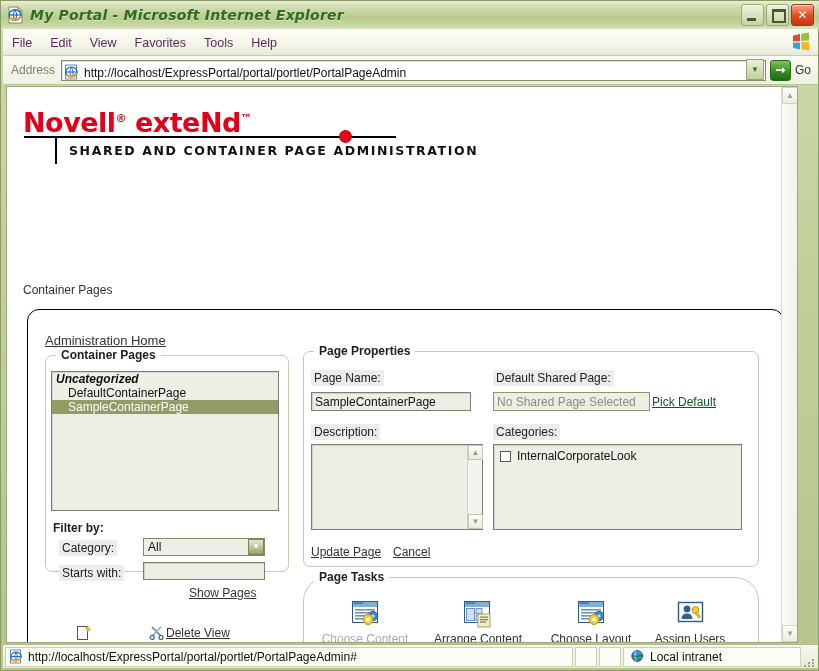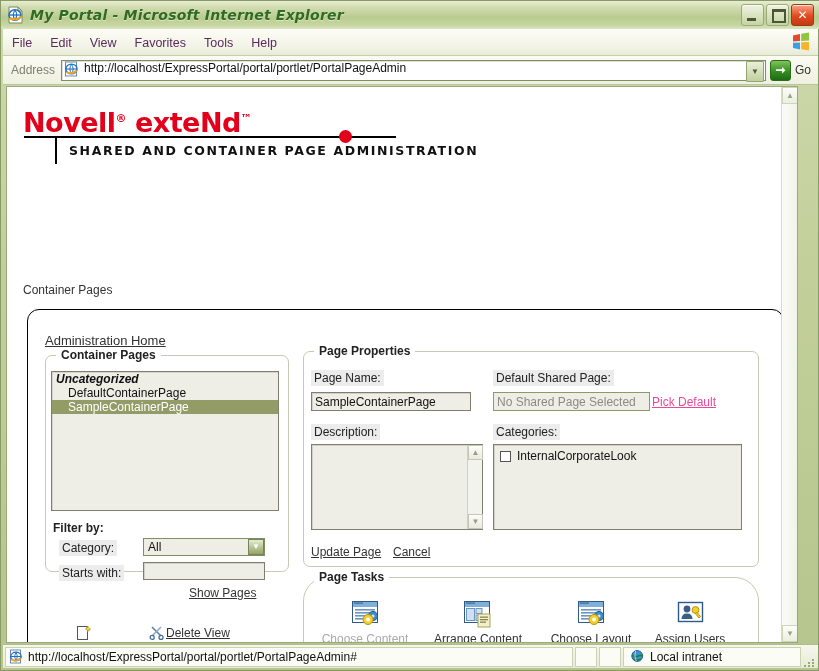--- a/index.html
+++ b/index.html
@@ -65,21 +65,21 @@
   
   #addressbar{
     position:absolute;left:2px;top:55px;width:815px;height:29px;
     background:linear-gradient(to bottom,#fbfbf3,#eef0e0);
     border-bottom:1px solid #b9c59a;
     display:flex;align-items:center;box-sizing:border-box;
   }
   #address-label{font-size:12px;color:#7d7d72;padding:0 6px 0 8px;white-space:nowrap;}
   #address-field{
     flex:1;height:21px;background:#fff;border:1px solid #7f8f62;
-    display:flex;align-items:flex-start;box-sizing:border-box;
+    display:flex;align-items:flex-end;box-sizing:border-box;
     box-shadow:inset 1px 1px 0 rgba(0,0,0,.12);
   }
   #address-favicon{width:16px;height:16px;margin:0 4px 0 2px;flex:none;position:relative;}
   #address-url{font-size:12px;color:#111;white-space:nowrap;overflow:hidden;flex:1;}
   #address-drop{
     width:16px;height:19px;margin-right:1px;flex:none;
     background:linear-gradient(to bottom,#e9efd8,#c2d09f);
     border:1px solid #93a374;border-radius:1px;
     display:flex;align-items:center;justify-content:center;color:#4d5b33;font-size:8px;
   }
@@ -215,21 +215,21 @@
     box-shadow:inset 1px 1px 0 rgba(0,0,0,.12);
     display:flex;align-items:center;
   }
   #inp-pagename span{font-size:12px;color:#111;padding-left:3px;}
   #inp-defshared{
     position:absolute;left:486px;top:305px;width:157px;height:19px;
     background:#eeeee6;border:1px solid #8a9a6a;box-sizing:border-box;
     display:flex;align-items:center;
   }
   #inp-defshared span{font-size:12px;color:#8b8b84;padding-left:3px;}
-  #pick-default{position:absolute;left:645px;top:308px;font-size:12px;color:#ec4899;text-decoration:underline;}
+  #pick-default{position:absolute;left:645px;top:308px;font-size:12px;color:#14532d;text-decoration:underline;}
 
   #ta-description{
     position:absolute;left:304px;top:357px;width:172px;height:86px;
     background:#eeeee6;border:1px solid #7f7f70;box-sizing:border-box;
     box-shadow:inset 1px 1px 0 rgba(0,0,0,.12);
   }
   #ta-scroll{
     position:absolute;right:0;top:0;width:15px;height:100%;
     background:#f3f3ee;border-left:1px solid #cfcfc4;box-sizing:border-box;
   }

